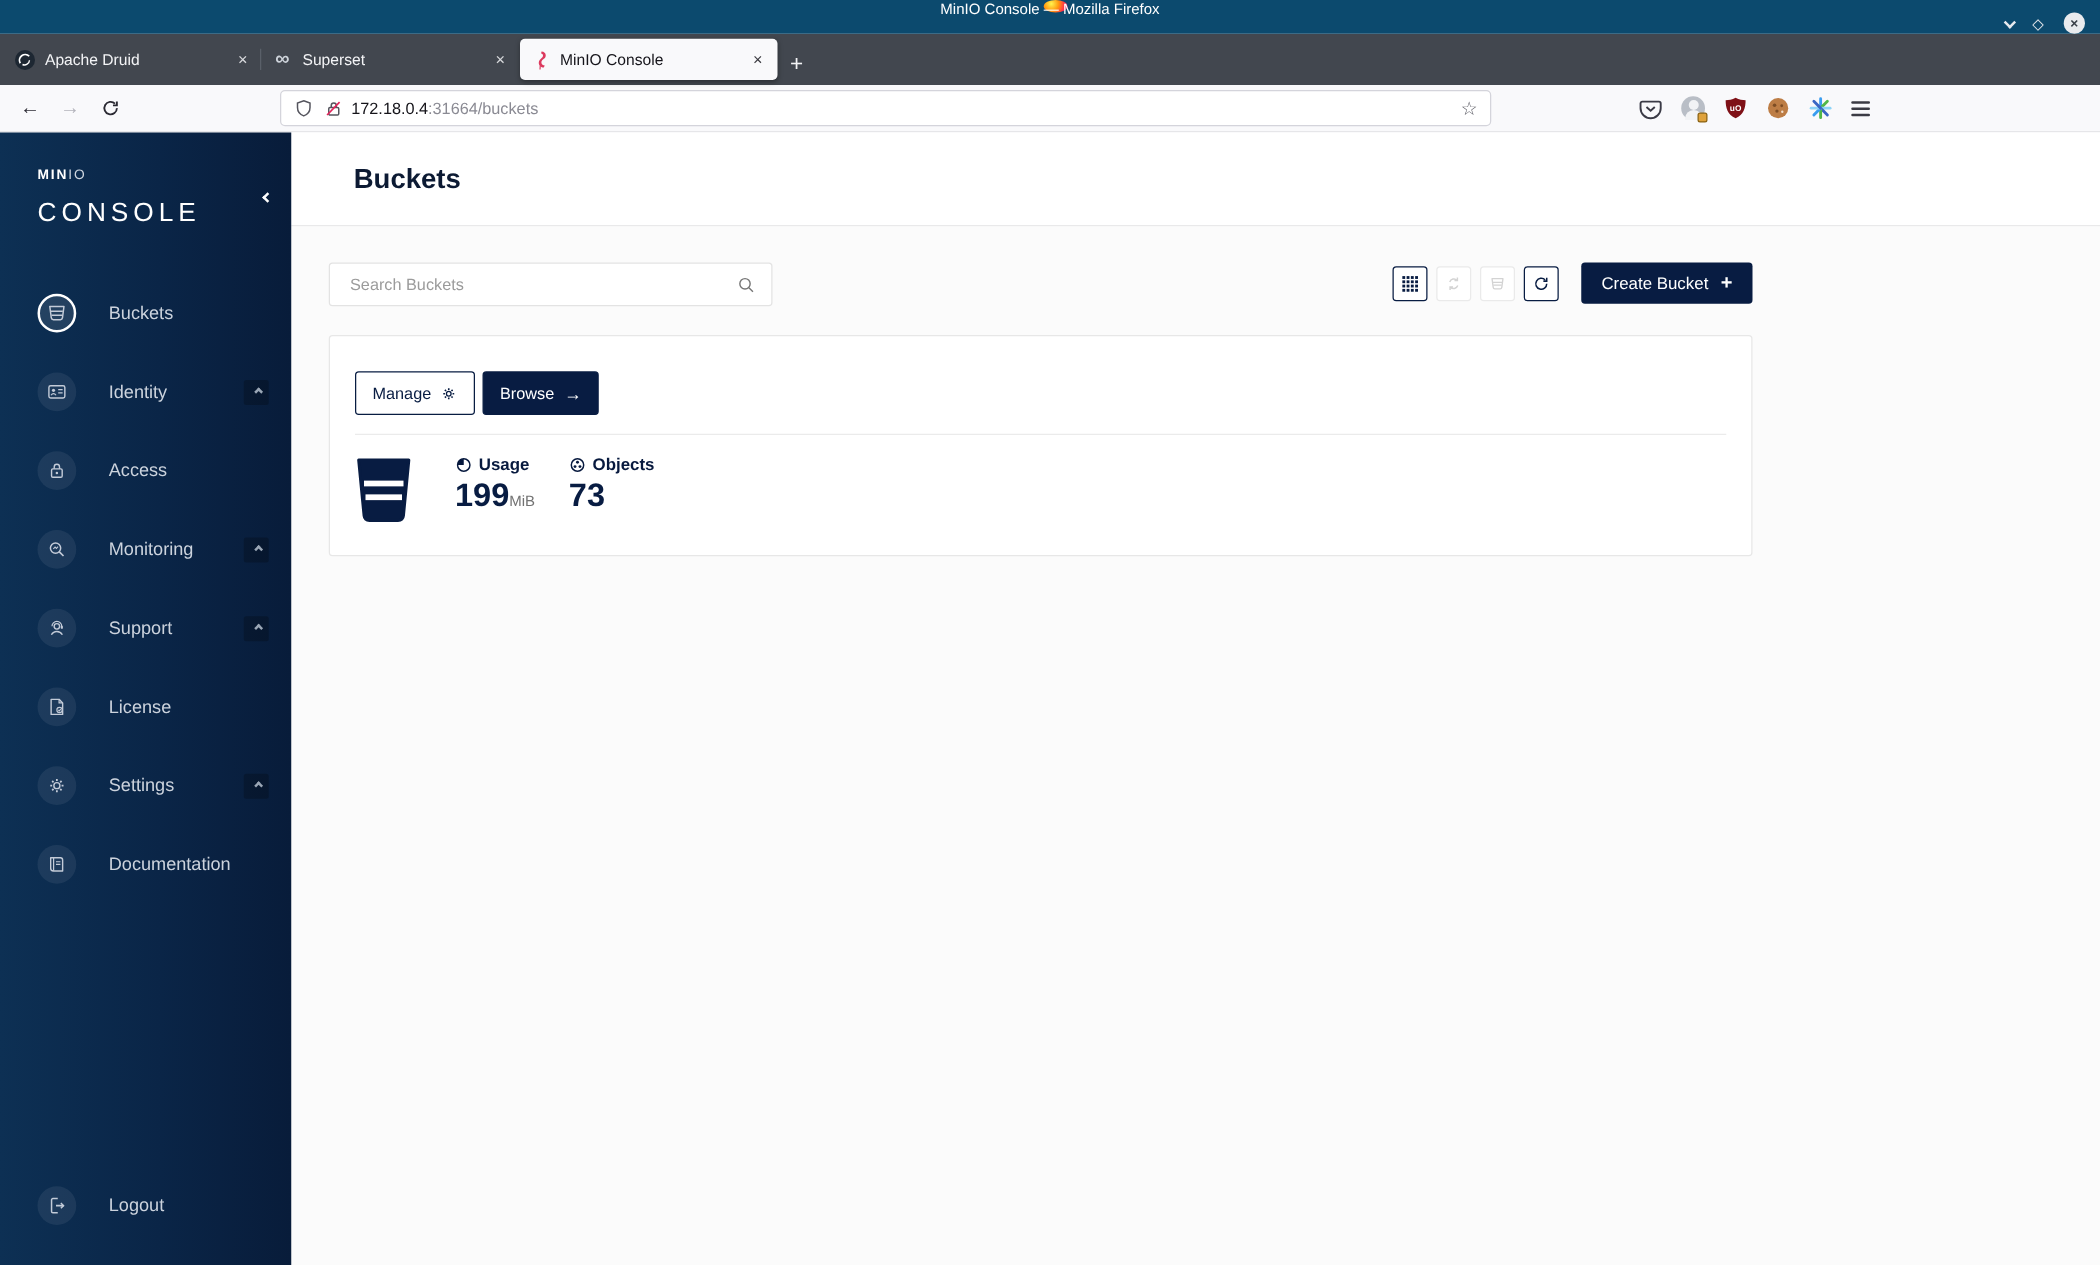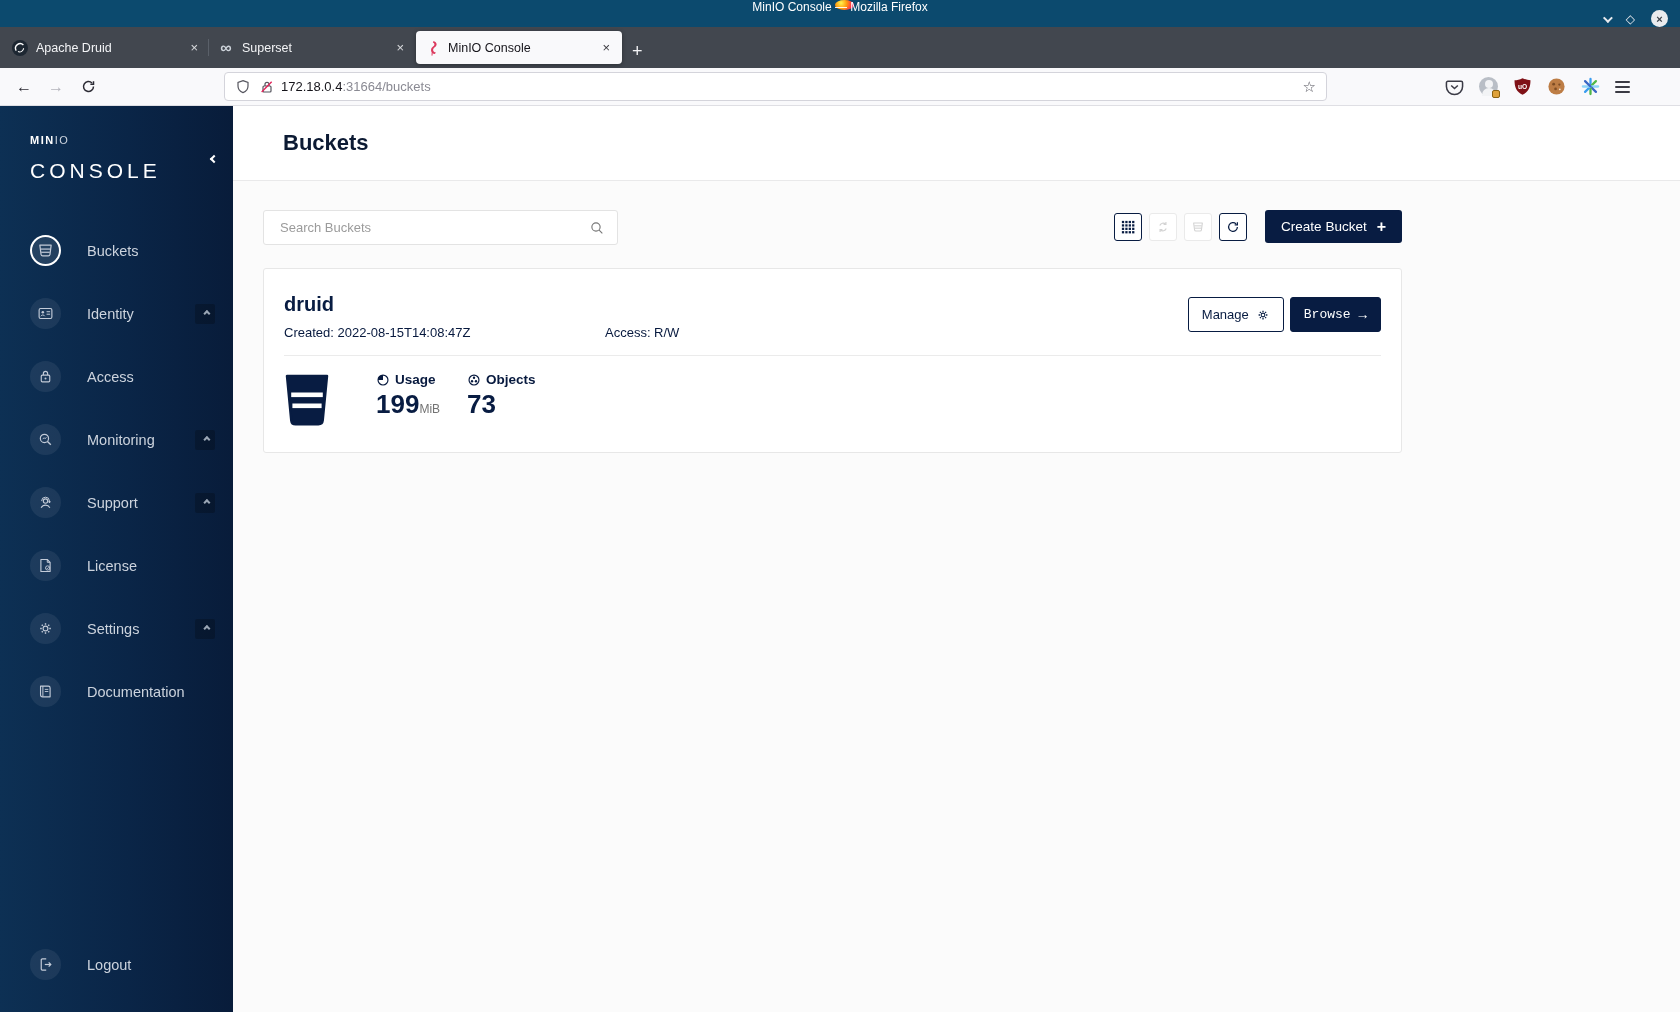--- a/index.html
+++ b/index.html
@@ -32,21 +32,21 @@
   .infinity-glyph { font-size:16px; font-weight:bold; color:#2e3a45; line-height:1;
     background:#fff0; }
   .tab:not(.active) .infinity-glyph{ color:#cdd3da; }
   .newtab-btn { color:#f3f4f6; font-size:18px; margin:0 0 8px 10px; line-height:1; }
 
   .navbar { height:38px; background:#f9f9fb; border-bottom:1px solid #dfdfe4;
     display:flex; align-items:center; padding:0 8px; }
   .nav-btn { width:28px; height:28px; display:flex; align-items:center; justify-content:center;
     font-size:16px; color:#2b2a33; border-radius:4px; margin:0 2px; }
   .nav-btn.disabled { color:#b3b3bb; }
-  .urlbar { flex:0 0 auto; width:1103px; height:29px; margin-left:120px; background:#fff;
+  .urlbar { flex:0 0 auto; width:969px; height:29px; margin-left:120px; background:#fff;
     border:1px solid #d4d4db; border-radius:4px; display:flex; align-items:center; padding:0 10px; }
   .urlbar .url-text { font-size:13px; color:#15141a; margin-left:6px; flex:1; }
   .urlbar .url-rest { color:#8a8a93; }
   .url-star { font-size:15px; color:#55555e; margin-left:auto; }
   .ext-icons { display:flex; align-items:center; gap:15px; margin-left:118px; }
   .menu-bars { display:flex; flex-direction:column; gap:3px; }
   .menu-bars span { width:15px; height:2px; background:#3b3b44; border-radius:1px; }
   .avatar-ext { width:19px; height:19px; border-radius:50%; background:#b9bec6; position:relative; }
   .avatar-ext .head { position:absolute; left:5.5px; top:3px; width:8px; height:8px; border-radius:50%; background:#f2f3f5; }
   .avatar-ext .body { position:absolute; left:2.5px; top:11px; width:14px; height:8px; border-radius:7px 7px 0 0; background:#f2f3f5; }
@@ -102,26 +102,26 @@
     border-radius:3px; padding:24px 20px 26px 20px; }
   .card-top { display:flex; justify-content:space-between; }
   .bucket-name { font-size:20px; font-weight:bold; color:#081C42; }
   .bucket-meta { display:flex; margin-top:9px; font-size:13px; color:#07193e; }
   .meta-created { width:321px; }
   .card-buttons { display:flex; gap:6px; align-items:flex-start; margin-top:4px; }
   .outline-btn { height:35px; background:#fff; border:1px solid #081C42; border-radius:3px; color:#081C42;
     font-size:13px; font-family:inherit; display:flex; align-items:center; padding:0 13px; cursor:pointer; }
   .outline-btn svg { margin-left:7px; }
   .filled-btn { height:35px; background:#081C42; border:1px solid #081C42; border-radius:3px; color:#fff;
-    font-size:13px; font-family:Liberation Mono, monospace; display:flex; align-items:center; padding:0 13px; cursor:pointer; }
+    font-size:13px; font-family:Liberation Sans, sans-serif; display:flex; align-items:center; padding:0 13px; cursor:pointer; }
   .filled-btn .arrow { margin-left:8px; font-size:14px; }
   .card-divider { border:none; border-top:1px solid #ebebeb; margin:15px 0 0 0; }
   .card-stats { display:flex; margin-top:16px; }
   .big-bucket { margin-top:2px; }
-  .stat-block { margin-left:46px; }
+  .stat-block { margin-left:34px; }
   .stat-block + .stat-block { margin-left:27px; }
   .stat-label { display:flex; align-items:center; gap:5px; font-size:13.5px; font-weight:bold; color:#07193e; }
   .stat-value { font-size:26px; font-weight:bold; color:#081C42; margin-top:3px; line-height:1.1; }
   .stat-unit { font-size:12px; font-weight:normal; color:#737373; }
 
   svg { display:block; }
 </style>
 </head>
 <body>
 
@@ -438,27 +438,20 @@
           </span>
           <button class="primary-btn create-bucket">
             <span>Create Bucket</span>
             <span class="plus">+</span>
           </button>
         </div>
       </div>
 
       <div class="bucket-card">
         <div class="card-top">
-          <div>
-            <div class="bucket-name">druid</div>
-            <div class="bucket-meta">
-              <span class="meta-created">Created: 2022-08-15T14:08:47Z</span>
-              <span>Access: R/W</span>
-            </div>
-          </div>
           <div class="card-buttons">
             <button class="outline-btn">
               <span>Manage</span>
               <svg width="14" height="14" viewBox="0 0 24 24" stroke="currentColor" fill="none">
                   <circle cx="12" cy="12" r="3.2" stroke-width="1.8"></circle>
                   <g stroke-width="2.2">
                     <line x1="19.5" y1="12" x2="17.2" y2="12"></line>
                     <line x1="17.3" y1="17.3" x2="15.7" y2="15.7"></line>
                     <line x1="12" y1="19.5" x2="12" y2="17.2"></line>
                     <line x1="6.7" y1="17.3" x2="8.3" y2="15.7"></line>

